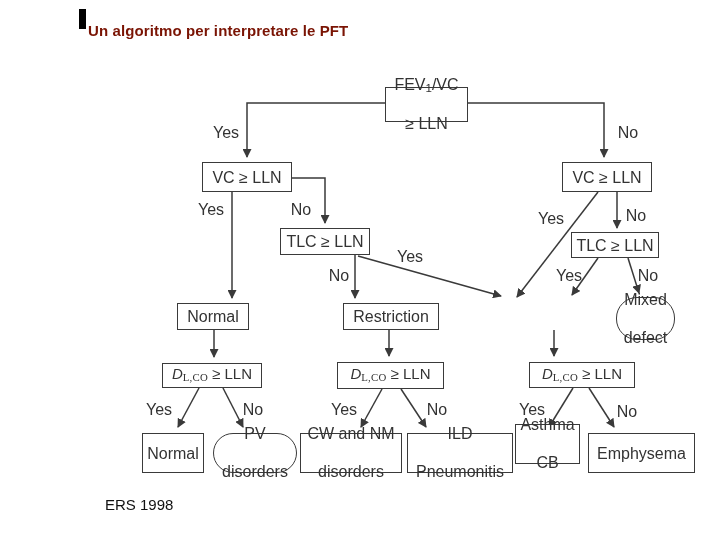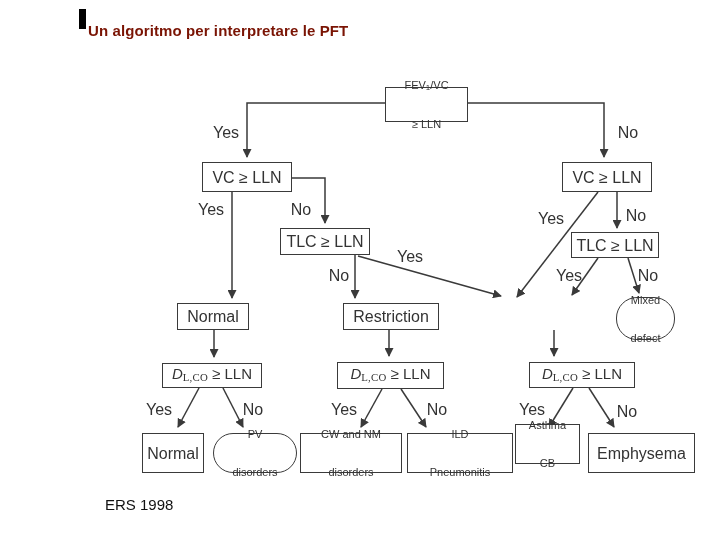--- a/index.html
+++ b/index.html
@@ -13,21 +13,21 @@
     font-size:15px; font-weight:bold; color:#7a1404; letter-spacing:0.1px;
   }
   .diagram { position:absolute; left:0; top:0; width:720px; height:540px; }
   .edges { position:absolute; left:0; top:0; pointer-events:none; }
   .node {
     position:absolute; box-sizing:border-box; background:#fff;
     border:1.6px solid #3a3a3a; color:#333;
     display:flex; flex-direction:column; align-items:center; justify-content:center;
     text-align:center; font-size:16px; line-height:17px; white-space:nowrap;
   }
-  .node.two-line { line-height:18px; font-size:11px;gap:20px; }
+  .node.two-line { line-height:18px; font-size:16px;gap:20px; }
   .node sub { font-size:0.72em; vertical-align:-0.15em; }
   .dlco-d { font-style:italic; }
   .dlco-sub { font-size:0.68em; vertical-align:-0.18em; letter-spacing:0.2px;font-family:Liberation Serif, serif; }
   .dlco-rest { margin-left:0.28em; }
   .edge-label {
     position:absolute; transform:translate(-50%,-50%);
     font-size:16px; color:#333; white-space:nowrap;
   }
   .credit { position:absolute; left:63px; top:496px; font-size:15px; color:#111; }
 </style>

